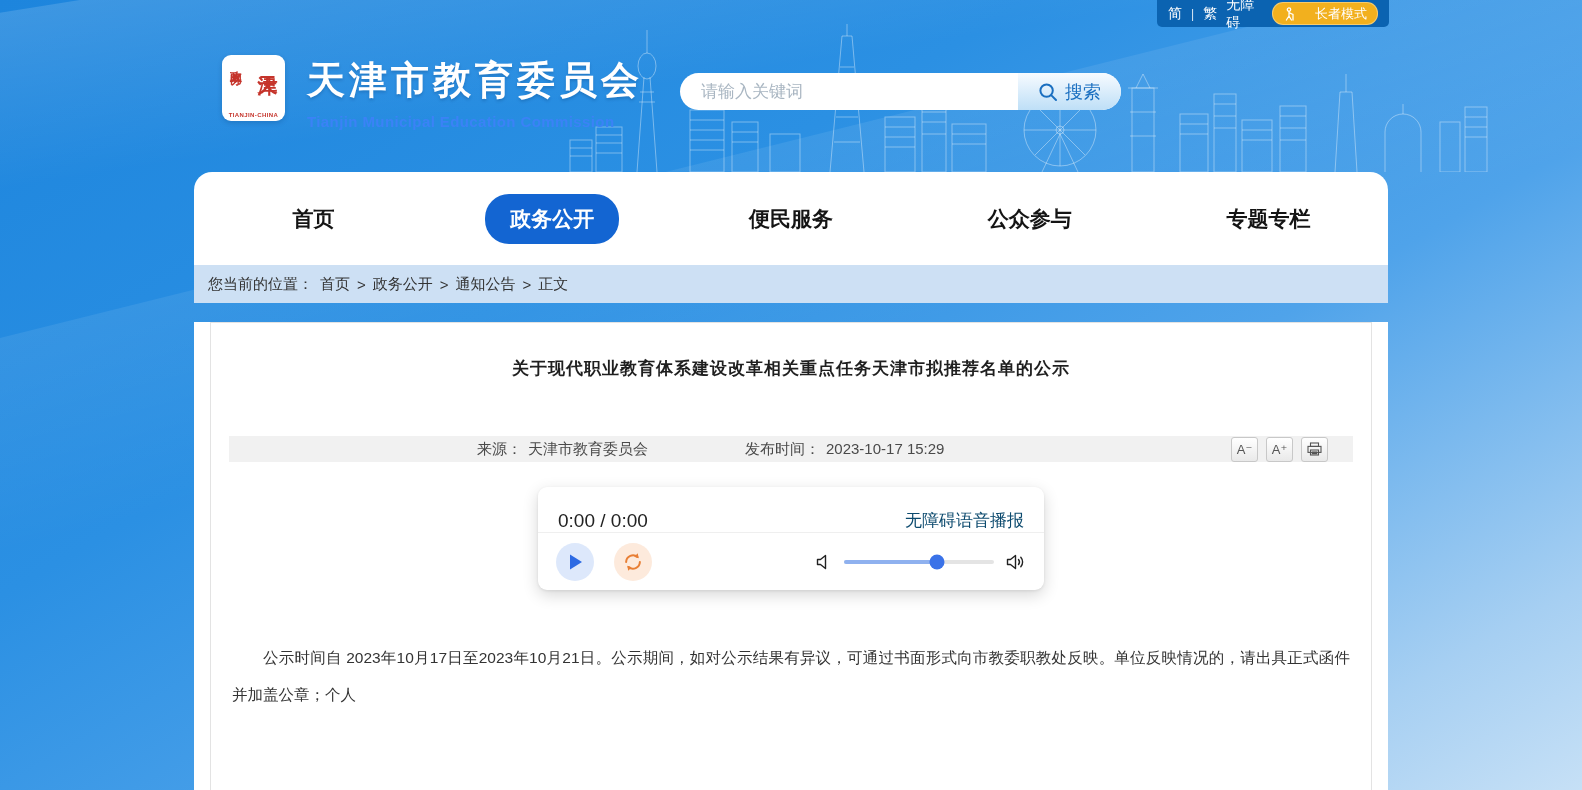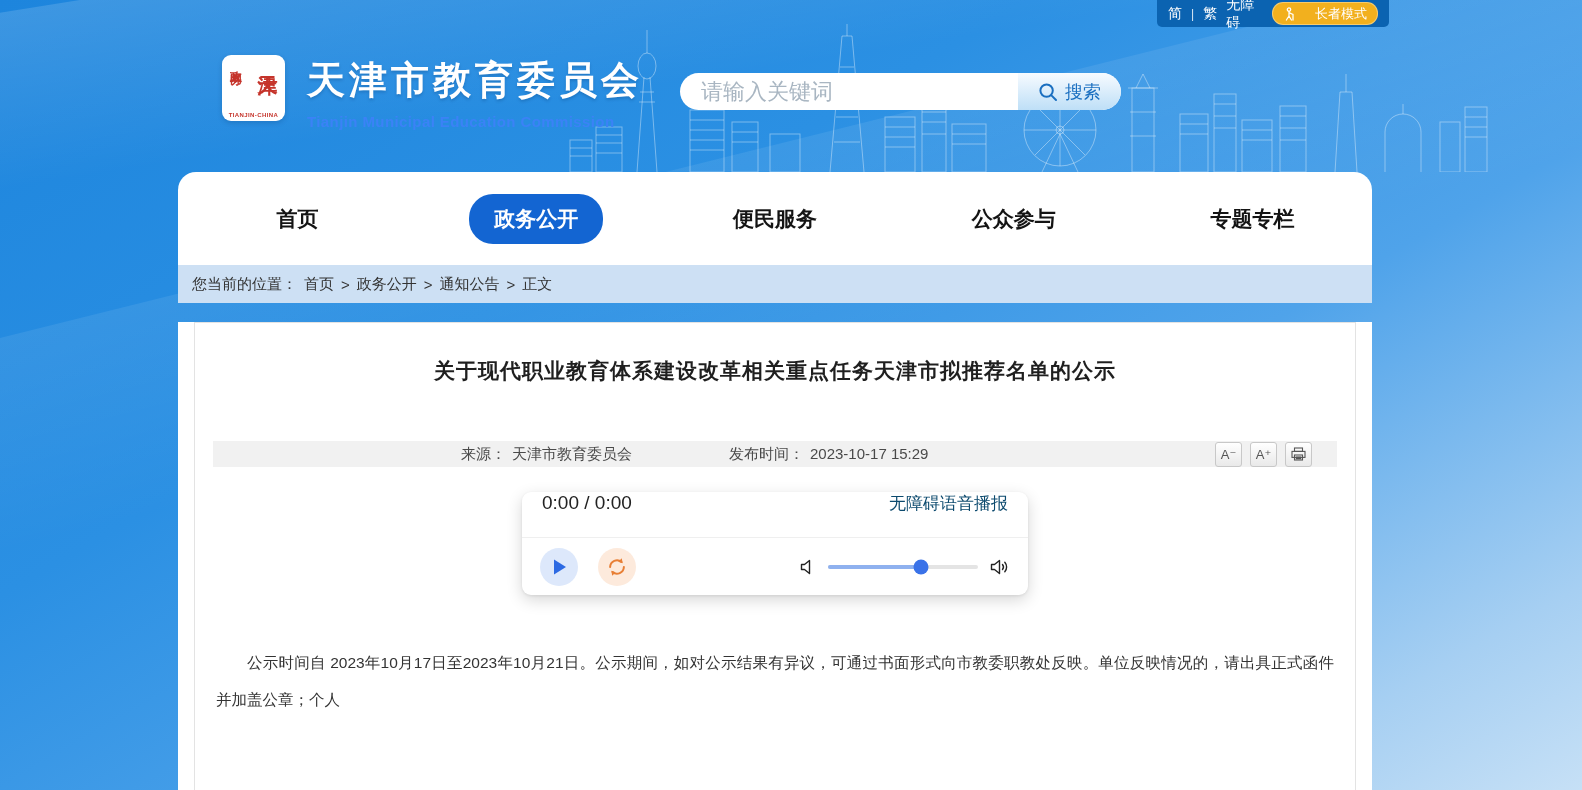--- a/index.html
+++ b/index.html
@@ -37,54 +37,54 @@
   .seal-right{writing-mode:vertical-rl;font-size:20px;line-height:1;}
   .seal-caption{position:absolute;bottom:3px;left:0;right:0;text-align:center;font-size:6px;
         color:#c5342b;font-weight:bold;letter-spacing:.4px;}
   .site-name{font-size:38px;color:#fff;font-weight:bold;letter-spacing:4px;
         text-shadow:0 2px 3px rgba(0,40,90,.22);}
   .site-name-en{margin-top:7px;font-size:15px;font-weight:bold;color:#3b82f6;letter-spacing:.4px;}
   .search{
     position:absolute;left:680px;top:73px;width:441px;height:37px;background:#fff;
     border-radius:19px;display:flex;overflow:hidden;align-items:stretch;
   }
-  .search input{flex:1;border:0;outline:0;padding:0 21px;font-size:22px;color:#333;background:transparent;}
+  .search input{flex:1;border:0;outline:0;padding:0 21px;font-size:17px;color:#333;background:transparent;}
   .search input::placeholder{color:#a9b6c2;}
   .search-btn{
     width:103px;border:0;cursor:pointer;display:flex;align-items:center;justify-content:center;gap:7px;
     background:linear-gradient(180deg,#f7fbff,#bedff7);color:#1a6fc0;font-size:18px;
     border-radius:0 19px 19px 0;font-family:inherit;
   }
 
   
-  .container{position:absolute;top:172px;left:178px;width:1194px;height:618px;}
+  .container{position:absolute;top:172px;left:194px;width:1194px;height:618px;}
   nav{height:93px;background:#fff;border-radius:18px 18px 0 0;display:flex;align-items:center;}
   .nav-item{flex:1;text-align:center;font-size:21px;font-weight:bold;color:#141414;cursor:pointer;}
   .nav-item span{display:inline-block;padding:11px 25px;border-radius:24px;}
   .nav-item.active span{background:#1365d2;color:#fff;}
   .breadcrumb{height:38px;background:#cde0f4;display:flex;align-items:center;font-size:15px;
       color:#333;padding-left:14px;gap:7px;}
   .breadcrumb a{color:#333;text-decoration:none;cursor:pointer;}
   .content{background:#fff;height:487px;}
   .article-card{margin:19px 16px 0;border:1px solid #e3e3e3;background:#fff;height:620px;box-sizing:border-box;}
-  .article-title{margin:34px 40px 0;text-align:center;font-size:21px;font-weight:bold;color:#1f1f1f;letter-spacing:1px;}
+  .article-title{margin:34px 40px 0;text-align:center;font-size:17px;font-weight:bold;color:#1f1f1f;letter-spacing:1px;}
 
   .meta-bar{margin:56px 18px 0;height:26px;background:#f1f1f1;display:flex;align-items:center;
       font-size:15px;color:#4a4a4a;}
   .meta-source{margin-left:248px;}
   .meta-time{margin-left:97px;}
   .meta-item .v{margin-left:6px;}
   .tools{margin-left:auto;margin-right:25px;display:flex;gap:8px;}
   .tool-btn{width:27px;height:25px;border:1px solid #c8c8c8;border-radius:3px;cursor:pointer;padding:0;
       background:linear-gradient(#ffffff,#e9e9e9);font-size:13px;color:#555;
       display:flex;align-items:center;justify-content:center;font-family:inherit;}
 
   .player{width:506px;margin:25px auto 0;background:#fff;border-radius:9px;
       box-shadow:0 5px 16px rgba(0,0,0,.16),0 1px 3px rgba(0,0,0,.08);}
-  .player-top{height:45px;display:flex;justify-content:space-between;align-items:flex-start;
+  .player-top{height:45px;display:flex;justify-content:space-between;align-items:flex-end;
       padding:0 20px;border-bottom:1px solid #efefef;gap:28px;}
   .player-time{font-size:19px;color:#222;}
   .player-caption{font-size:17px;color:#0c4a6e;}
   .player-bottom{height:57px;display:flex;align-items:center;padding:0 18px;}
   .circle-btn{width:38px;height:38px;border-radius:50%;border:0;cursor:pointer;
       display:flex;align-items:center;justify-content:center;padding:0;}
   .play-btn{background:#dde8fb;}
   .replay-btn{background:#fdeadc;margin-left:20px;}
   .spacer{flex:1;}
   .vol-icon{display:flex;align-items:center;cursor:pointer;}

